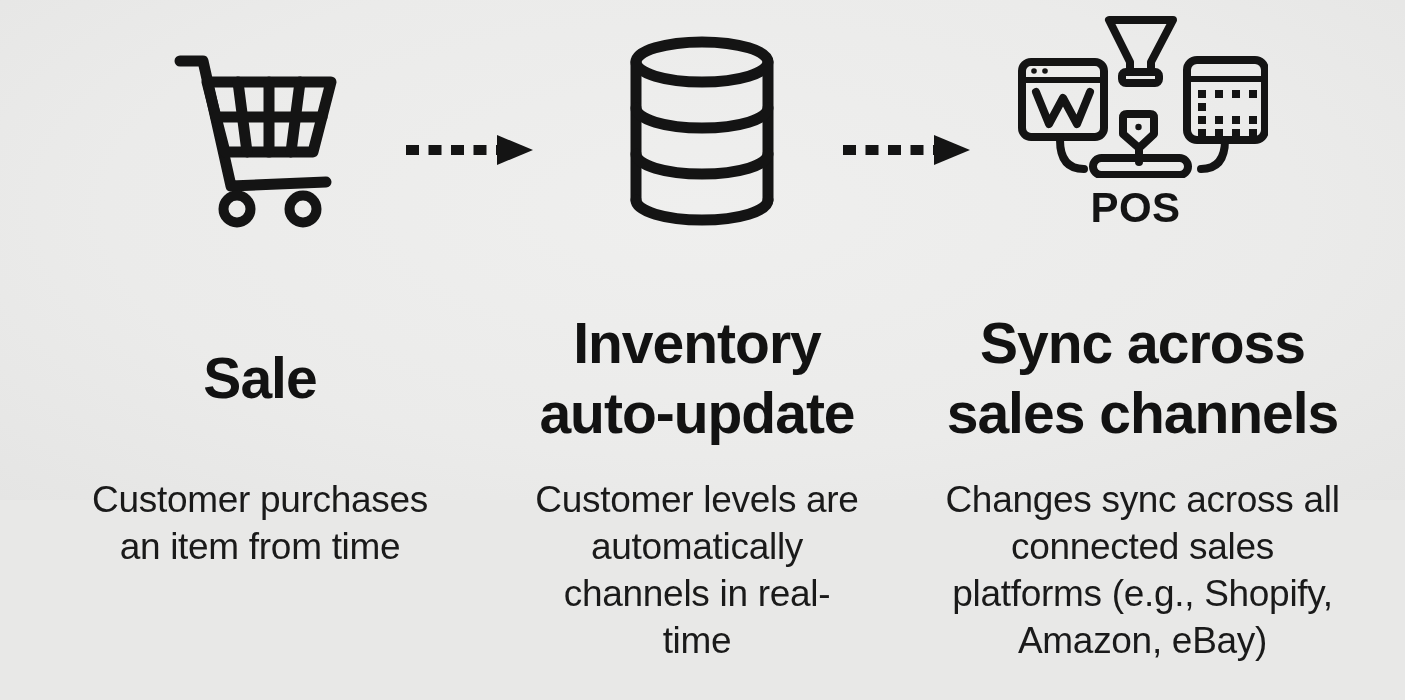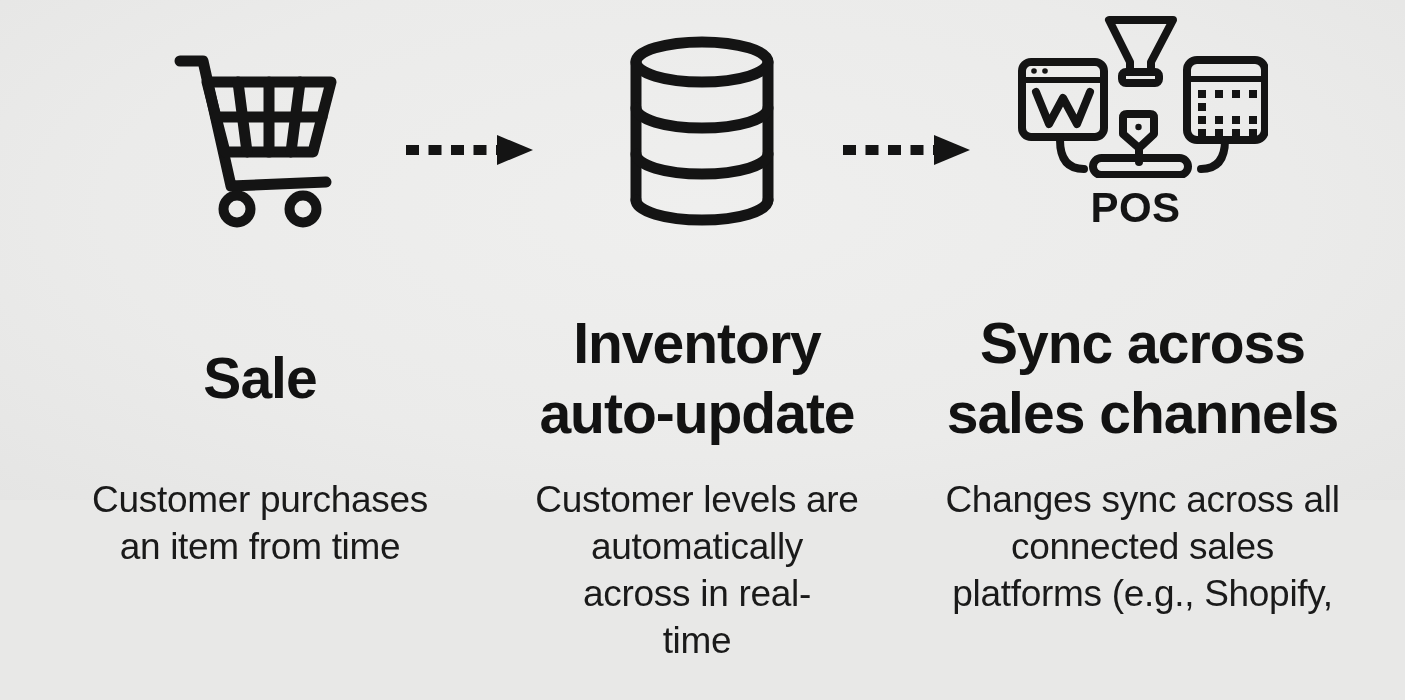--- a/index.html
+++ b/index.html
@@ -132,22 +132,23 @@
     <div>sales channels</div>
   </div>
 
   <div class="step-body" style="left:30px;width:460px;">
     <div>Customer purchases</div>
     <div>an item from time</div>
   </div>
   <div class="step-body" style="left:467px;width:460px;">
     <div>Customer levels are</div>
     <div>automatically</div>
-    <div>across in real-</div>
+    <div>channels in real-</div>
     <div>time</div>
   </div>
   <div class="step-body" style="left:910px;width:465px;">
     <div>Changes sync across all</div>
     <div>connected sales</div>
     <div>platforms (e.g., Shopify,</div>
+    <div>Amazon, eBay)</div>
   </div>
 
 </div>
 
 </body></html>

